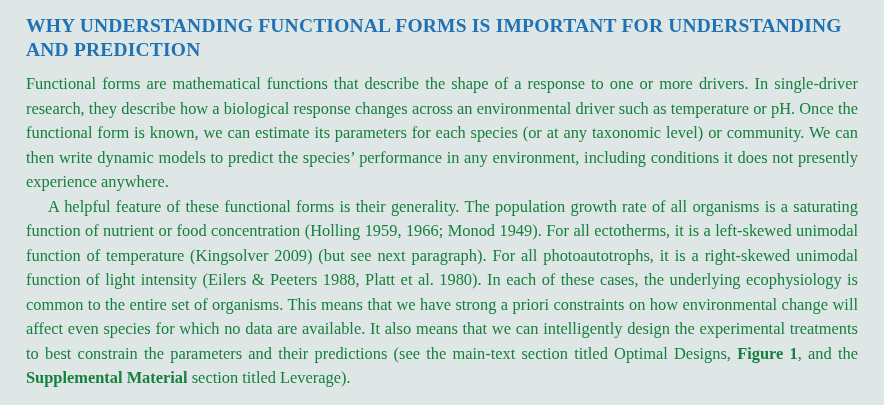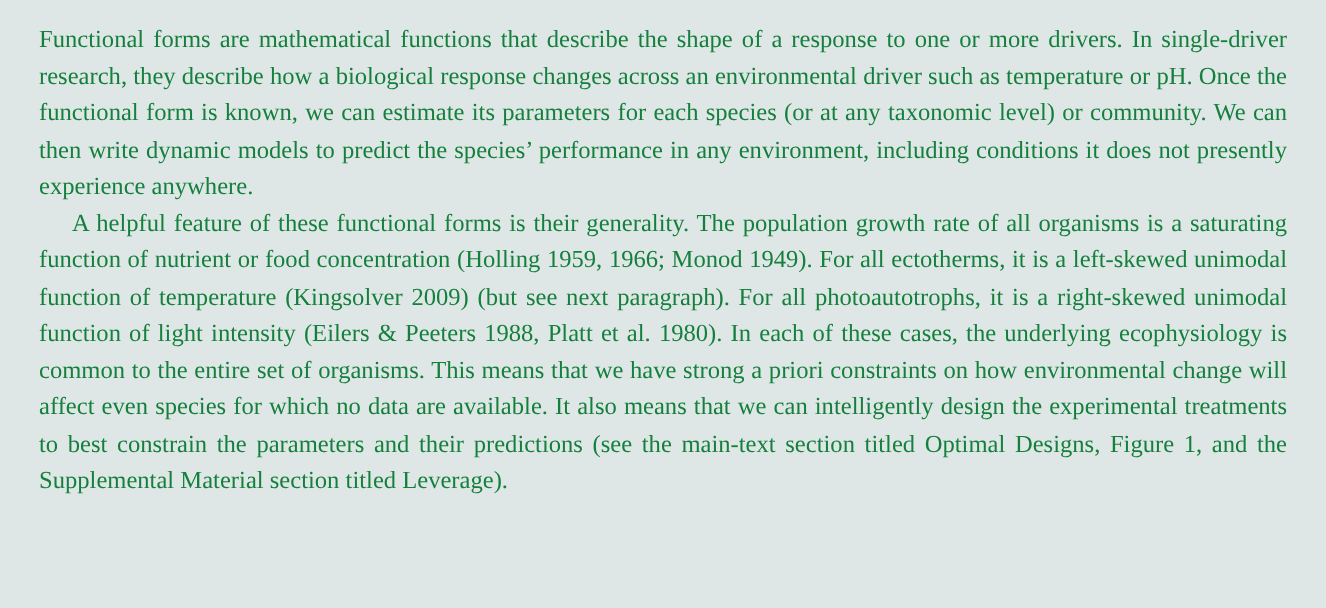--- a/index.html
+++ b/index.html
@@ -39,24 +39,25 @@
     margin: 0;
   }
   .para {
     margin: 0;
     text-indent: 0;
   }
   .para + .para {
     text-indent: 22px;
   }
   .bold {
-    font-weight: normal;
+    font-weight: bold;
   }
 </style>
 </head>
 <body>
 
 <div class="page">
+  <h1 class="heading">Why Understanding Functional Forms Is Important for Understanding and Prediction</h1>
   <div class="body-text">
     <p class="para"><span>Functional forms are mathematical functions that describe the shape of a response to one or more drivers. In single-driver research, they describe how a biological response changes across an environmental driver such as temperature or pH. Once the functional form is known, we can estimate its parameters for each species (or at any taxonomic level) or community. We can then write dynamic models to predict the species’ performance in any environment, including conditions it does not presently experience anywhere.</span></p>
     <p class="para"><span>A helpful feature of these functional forms is their generality. The population growth rate of all organisms is a saturating function of nutrient or food concentration (Holling 1959, 1966; Monod 1949). For all ectotherms, it is a left-skewed unimodal function of temperature (Kingsolver 2009) (but see next paragraph). For all photoautotrophs, it is a right-skewed unimodal function of light intensity (Eilers &amp; Peeters 1988, Platt et al. 1980). In each of these cases, the underlying ecophysiology is common to the entire set of organisms. This means that we have strong a priori constraints on how environmental change will affect even species for which no data are available. It also means that we can intelligently design the experimental treatments to best constrain the parameters and their predictions (see the main-text section titled Optimal Designs, </span><span class="bold">Figure 1</span><span>, and the </span><span class="bold">Supplemental Material</span><span> section titled Leverage).</span></p>
   </div>
 </div>
 
 </body></html>

